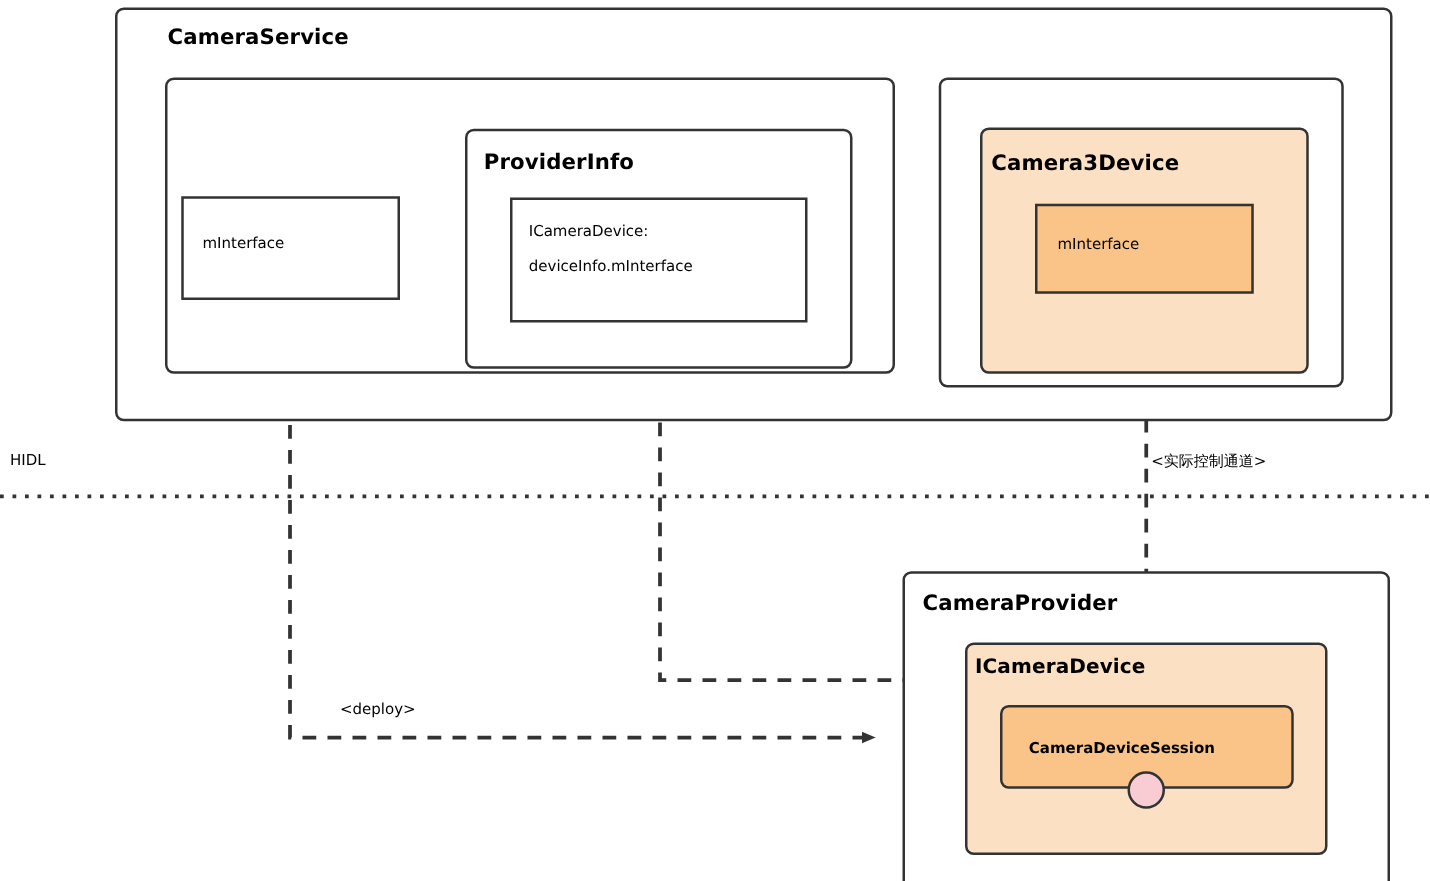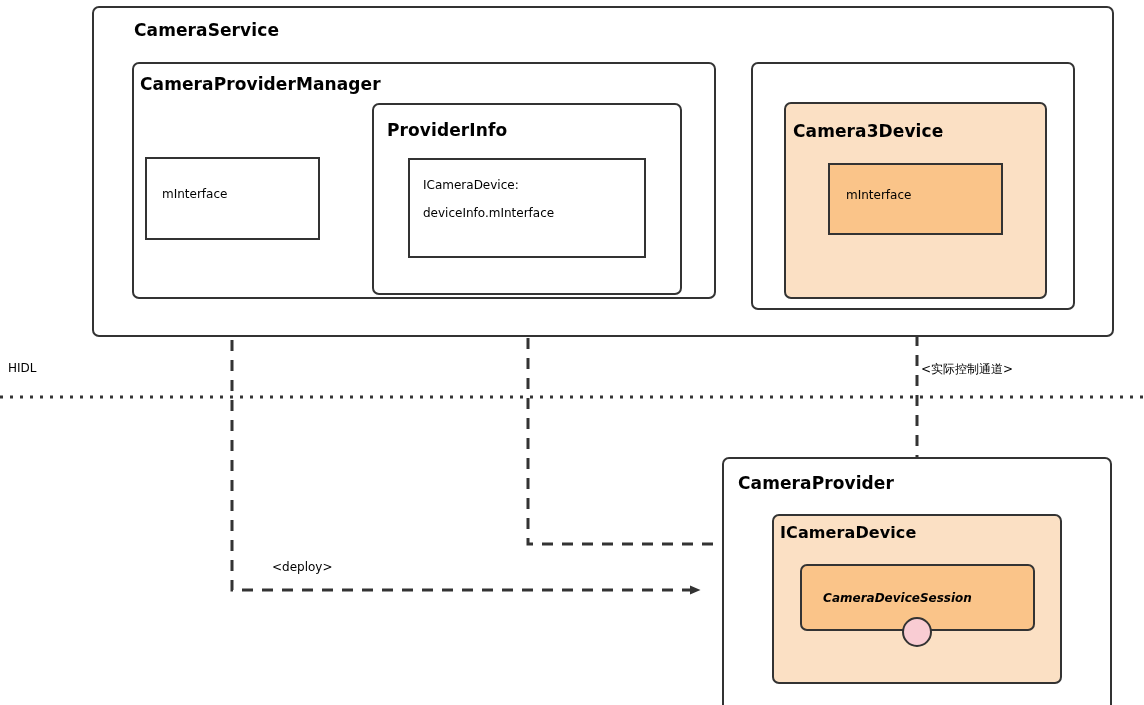--- a/index.html
+++ b/index.html
@@ -69,21 +69,20 @@
       <rect x="968" y="178" width="30" height="32" fill="#fac489" stroke="#333333" stroke-width="2.5"></rect>
       <rect x="961" y="183" width="11" height="9" fill="#fac489" stroke="#333333" stroke-width="2.5"></rect>
       <rect x="961" y="197" width="11" height="9" fill="#fac489" stroke="#333333" stroke-width="2.5"></rect>
     </g>
   </svg>
 
   <div class="box" style="left:92px;top:6px;width:1022px;height:331px;"></div>
   <div class="title big" style="left:109px;top:20px;margin-left:25px;">CameraService</div>
 
   <div class="box" style="left:132px;top:62px;width:584px;height:237px;"></div>
-  <div class="title big" style="left:140px;top:74px;">CameraProviderManager</div>
 
   <div class="box sq" style="left:145px;top:157px;width:175px;height:83px;"></div>
   <div class="lbl" style="left:162px;top:187px;">mInterface</div>
 
   <div class="box" style="left:372px;top:103px;width:310px;height:192px;"></div>
   <div class="title big" style="left:387px;top:120px;">ProviderInfo</div>
 
   <div class="box sq" style="left:408px;top:158px;width:238px;height:100px;"></div>
   <div class="lbl" style="left:423px;top:178px;">ICameraDevice:</div>
   <div class="lbl" style="left:423px;top:206px;">deviceInfo.mInterface</div>
@@ -102,18 +101,18 @@
 
   <div class="annot" style="left:272px;top:560px;">&lt;deploy&gt;</div>
 
   <div class="box" style="left:722px;top:457px;width:390px;height:268px;"></div>
   <div class="title big" style="left:738px;top:473px;">CameraProvider</div>
 
   <div class="box orange" style="left:772px;top:514px;width:290px;height:170px;"></div>
   <div class="title" style="left:780px;top:523px;">ICameraDevice</div>
 
   <div class="box orange2" style="left:800px;top:564px;width:235px;height:67px;"></div>
-  <div class="lbl b ctr" style="left:800px;top:591px;width:195px;font-style:italic;">CameraDeviceSession</div>
+  <div class="lbl b ctr" style="left:800px;top:591px;width:195px;">CameraDeviceSession</div>
 
   <div class="circ" style="left:902px;top:617px;"></div>
 
 
 </div>
 
 </body></html>

